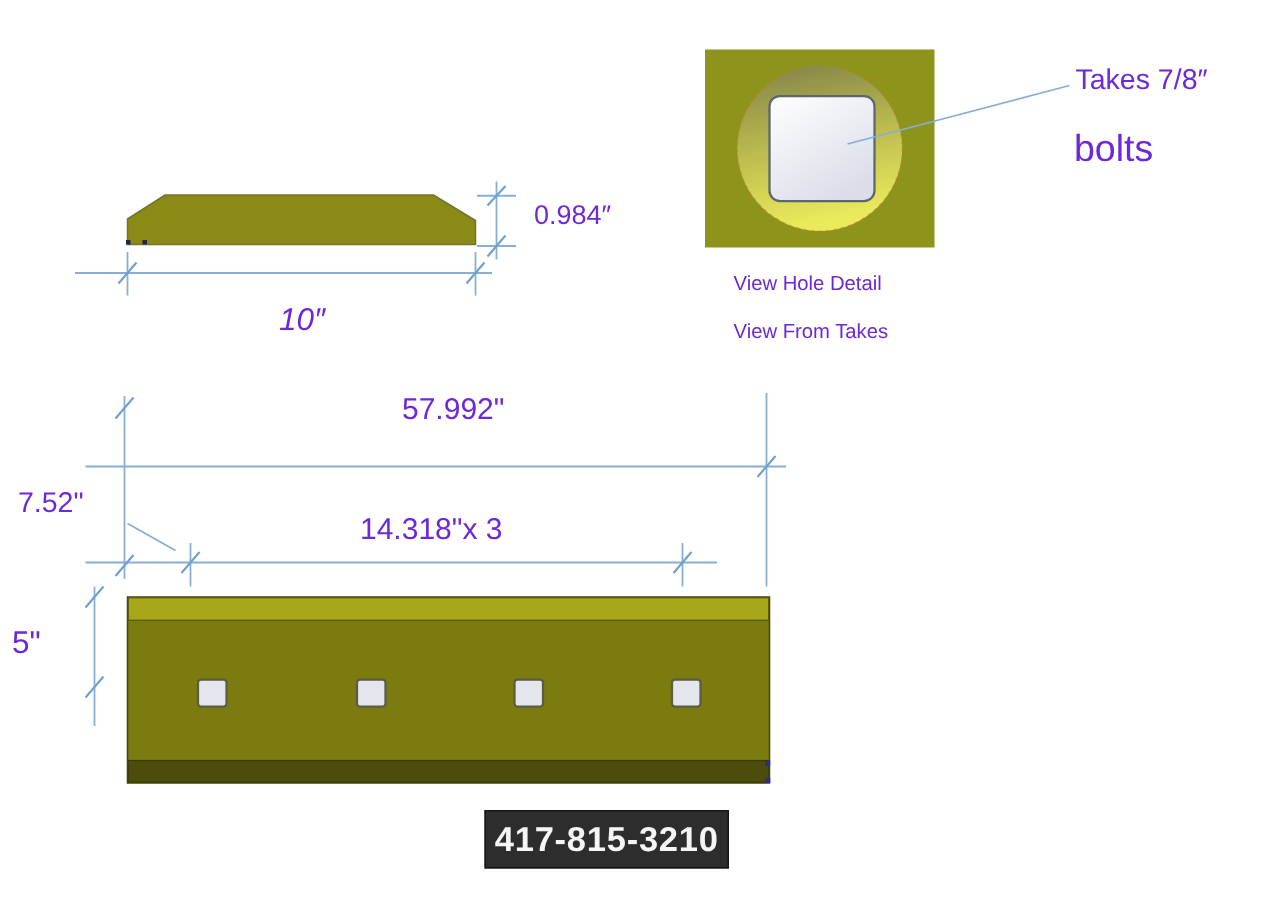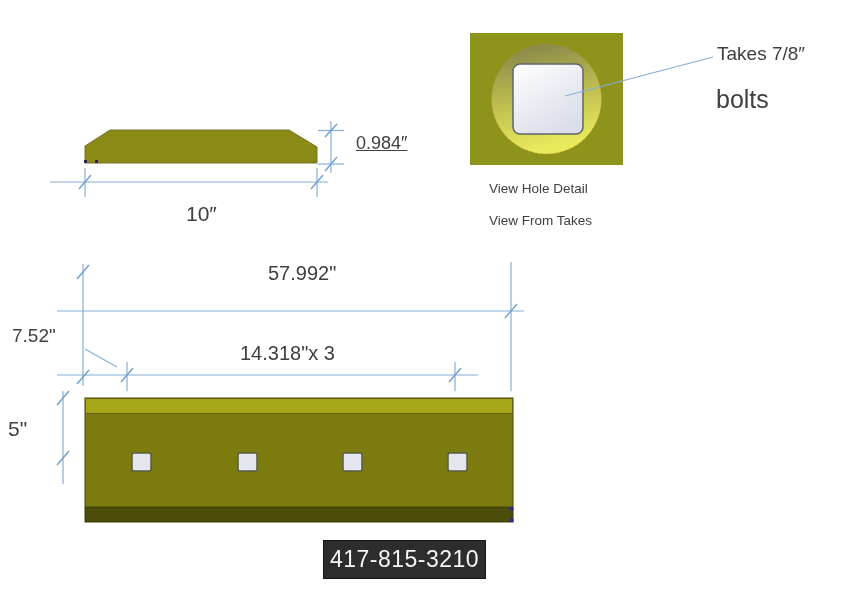--- a/index.html
+++ b/index.html
@@ -1,36 +1,36 @@
 <!DOCTYPE html>
 <html><head>
 <meta charset="utf-8">
 <style>
   html,body{margin:0;padding:0;background:#fff;}
   #canvas{
     position:relative;width:849px;height:600px;background:#ffffff;
     font-family:"Liberation Sans", sans-serif;color:#1b1b1b;overflow:hidden;
   }
   #linework{position:absolute;left:0;top:0;width:849px;height:600px;}
-  .lbl{position:absolute;white-space:nowrap;color:#404040;line-height:1.1;}
-  .lbl-thickness{left:356px;top:134px;font-size:18px;text-decoration:underline;}
-  .lbl-width{left:186px;top:202px;font-size:21px;}
+  .lbl{position:absolute;white-space:nowrap;color:#6d28d9;line-height:1.1;}
+  .lbl-thickness{left:356px;top:134px;font-size:18px;}
+  .lbl-width{left:186px;top:202px;font-size:21px;font-style:italic;}
   .lbl-takes{left:717px;top:44px;font-size:19px;}
   .lbl-bolts{left:716px;top:86px;font-size:25px;}
   .lbl-cap1{left:489px;top:182px;font-size:13.5px;}
   .lbl-cap2{left:489px;top:214px;font-size:13.5px;}
   .lbl-overall{left:268px;top:262px;font-size:20px;}
   .lbl-offset{left:12px;top:326px;font-size:19px;}
   .lbl-spacing{left:240px;top:342px;font-size:20px;}
   .lbl-center{left:8px;top:417px;font-size:21px;}
   .phone-badge{
     position:absolute;left:323px;top:540px;width:163px;height:39px;
     background:#2d2d2d;border:1px solid #161616;box-sizing:border-box;
     display:flex;align-items:center;justify-content:center;
-    color:#f5f5f5;font-size:23px;font-weight:400;letter-spacing:0.5px;
+    color:#f5f5f5;font-size:23px;font-weight:700;letter-spacing:0.5px;
   }
 </style>
 </head>
 <body>
 
 <div id="canvas">
 
   <svg id="linework" viewBox="0 0 849 600" xmlns="http://www.w3.org/2000/svg">
     <defs>
       <linearGradient id="circGrad" x1="0" y1="0" x2="0.2" y2="1">

